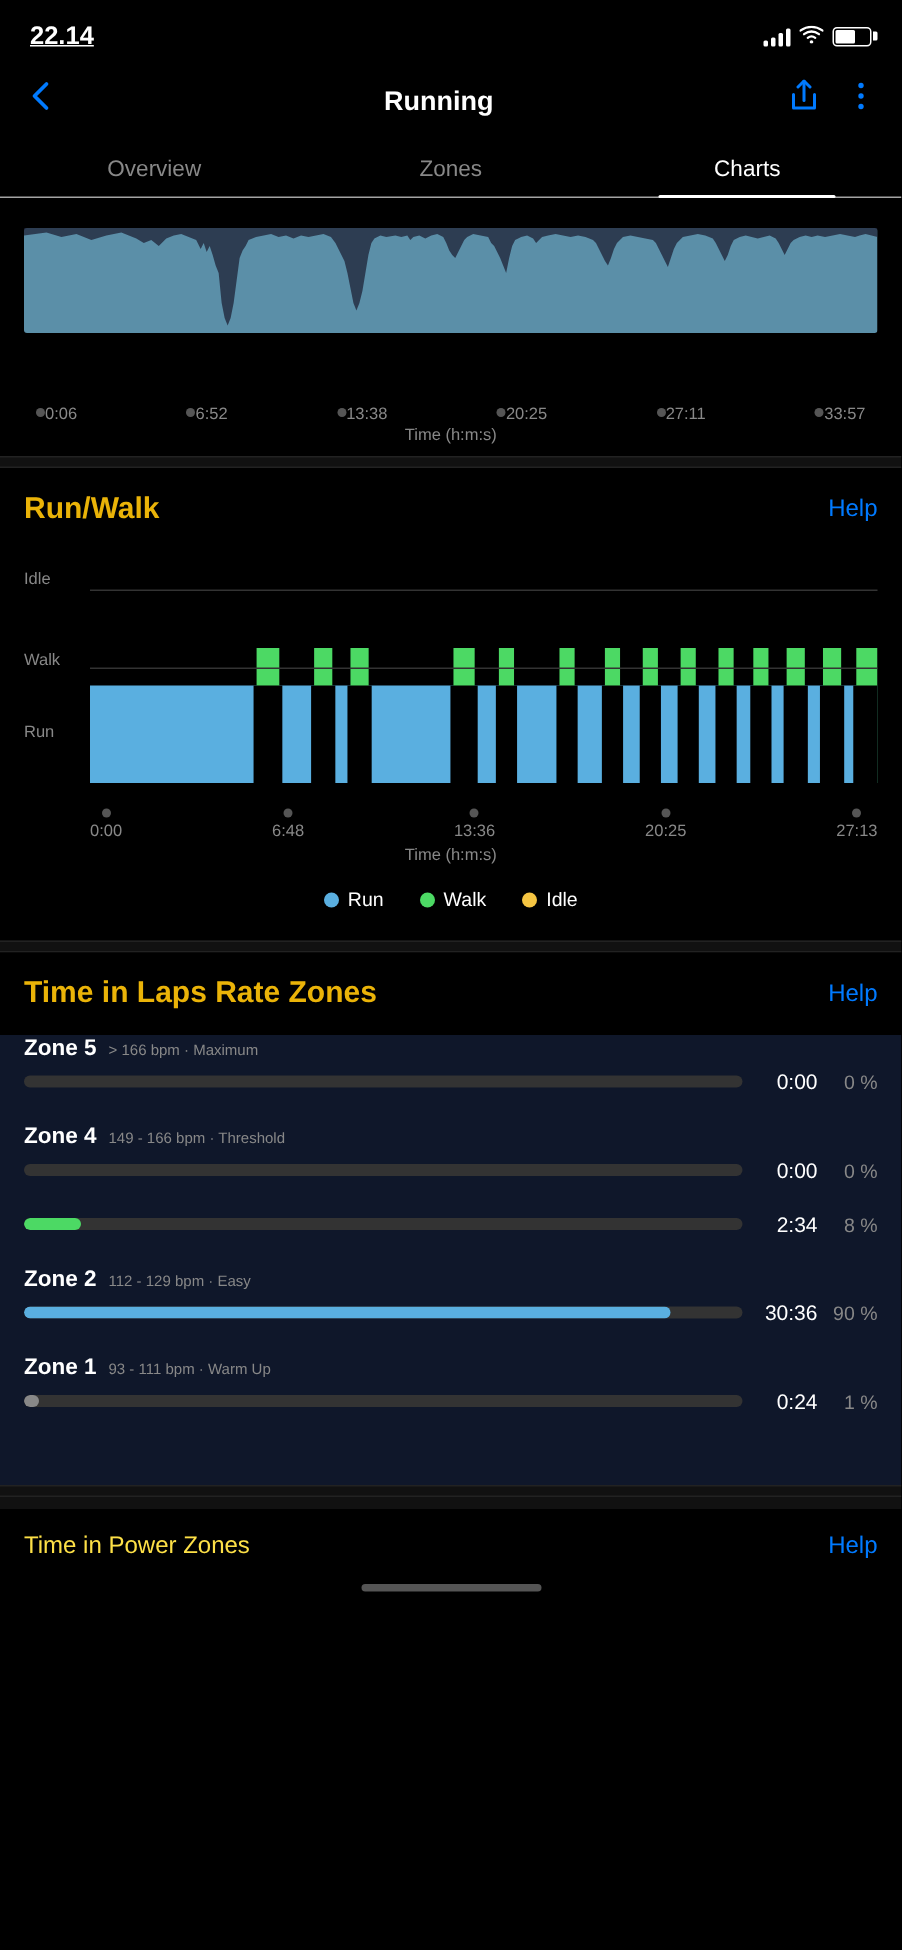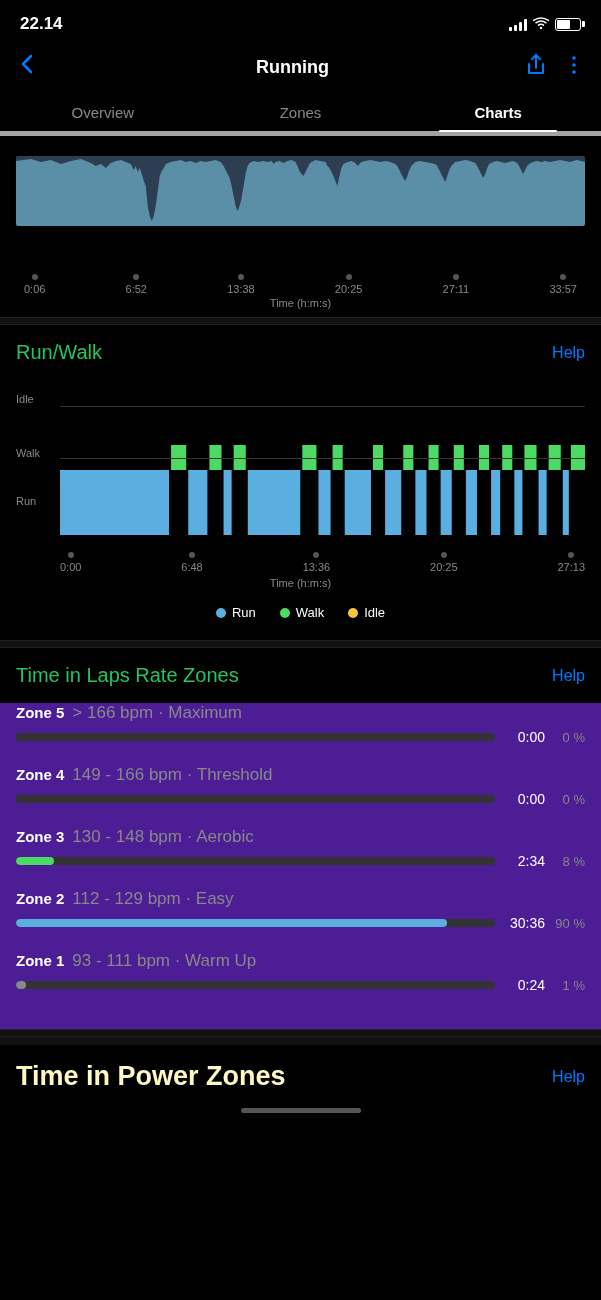--- a/index.html
+++ b/index.html
@@ -13,20 +13,21 @@
       overflow-x: hidden;
     }
 
     
     .status-bar {
       display: flex;
       justify-content: space-between;
       align-items: center;
       padding: 8px 20px 4px;
       height: 44px;
+      text-decoration: underline;
     }
     .status-time {
       font-size: 17px;
       font-weight: 600;
       color: #fff;
     }
     .status-icons {
       display: flex;
       align-items: center;
       gap: 6px;
@@ -99,35 +100,35 @@
     }
     .header-action-btn {
       color: #007AFF;
       font-size: 20px;
       cursor: pointer;
     }
 
     
     .tabs {
       display: flex;
-      border-bottom: 5px solid #a3a3a3;
+      border-bottom: 1px solid #a3a3a3;
       padding: 0 4px;
     }
     .tab {
       flex: 1;
       text-align: center;
       padding: 10px 4px;
       font-size: 15px;
       color: #888;
       cursor: pointer;
       position: relative;
     }
     .tab.active {
       color: #fff;
-      font-weight: 700;
+      font-weight: 400;
     }
     .tab.active::after {
       content: '';
       position: absolute;
       bottom: -1px;
       left: 20%;
       right: 20%;
       height: 2px;
       background: #fff;
       border-radius: 1px;
@@ -170,21 +171,20 @@
     .chart-x-labels {
       display: flex;
       justify-content: space-between;
       padding: 4px 8px 0;
       margin-top: 4px;
     }
     .chart-x-label {
       font-size: 11px;
       color: #888;
       display: flex;
-      flex-direction: column;
       align-items: center;
     }
     .chart-x-dot {
       width: 6px;
       height: 6px;
       border-radius: 50%;
       background: #555;
       margin-bottom: 3px;
     }
     .chart-x-axis-label {
@@ -208,22 +208,22 @@
       padding: 16px 16px 8px;
     }
     .section-header {
       display: flex;
       justify-content: space-between;
       align-items: center;
       margin-bottom: 16px;
     }
     .section-title {
       font-size: 20px;
-      font-weight: 400;
-      color: #22c55e;
+      font-weight: 700;
+      color: #eab308;
     }
     .section-help {
       font-size: 16px;
       color: #007AFF;
       cursor: pointer;
     }
 
     
     .runwalk-chart {
       position: relative;
@@ -265,40 +265,40 @@
       color: #fff;
     }
     .legend-dot {
       width: 10px;
       height: 10px;
       border-radius: 50%;
     }
 
     
     .hr-zones {
-      padding: 0 16px 16px;
-      background: #4c1d95;
+      padding: 0 16px 28px;
+      background: #0f172a;
     }
     .hr-zone-item {
       margin-bottom: 20px;
     }
     .hr-zone-header {
       display: flex;
       align-items: baseline;
       margin-bottom: 6px;
       gap: 8px;
     }
     .hr-zone-name {
       font-size: 15px;
       font-weight: 600;
       color: #fff;
       min-width: 48px;
     }
     .hr-zone-desc {
-      font-size: 17px;
+      font-size: 10px;
       color: #888;
     }
     .hr-zone-bar-row {
       display: flex;
       align-items: center;
       gap: 8px;
     }
     .hr-zone-bar-bg {
       flex: 1;
       height: 8px;
@@ -323,23 +323,23 @@
       text-align: right;
     }
 
     
     .bottom-section-preview {
       background: #000;
       padding: 16px 16px 8px;
       border-top: 8px solid #111;
     }
     .bottom-section-title {
-      font-size: 27px;
-      font-weight: 700;
-      color: #fef9c3;
+      font-size: 16px;
+      font-weight: 400;
+      color: #fde047;
     }
 
     
     .home-indicator {
       display: flex;
       justify-content: center;
       padding: 8px 0 4px;
     }
     .home-indicator-bar {
       width: 120px;
@@ -597,24 +597,20 @@
     <div class="hr-zone-bar-row">
       <div class="hr-zone-bar-bg">
         <div class="hr-zone-bar-fill" style="width:0%; background:#888;"></div>
       </div>
       <span class="hr-zone-time">0:00</span>
       <span class="hr-zone-pct">0 %</span>
     </div>
   </div>
 
   <div class="hr-zone-item">
-    <div class="hr-zone-header">
-      <span class="hr-zone-name">Zone 3</span>
-      <span class="hr-zone-desc">130 - 148 bpm · Aerobic</span>
-    </div>
     <div class="hr-zone-bar-row">
       <div class="hr-zone-bar-bg">
         <div class="hr-zone-bar-fill" style="width:8%; background:#4cd964;"></div>
       </div>
       <span class="hr-zone-time">2:34</span>
       <span class="hr-zone-pct">8 %</span>
     </div>
   </div>
 
   <div class="hr-zone-item">

